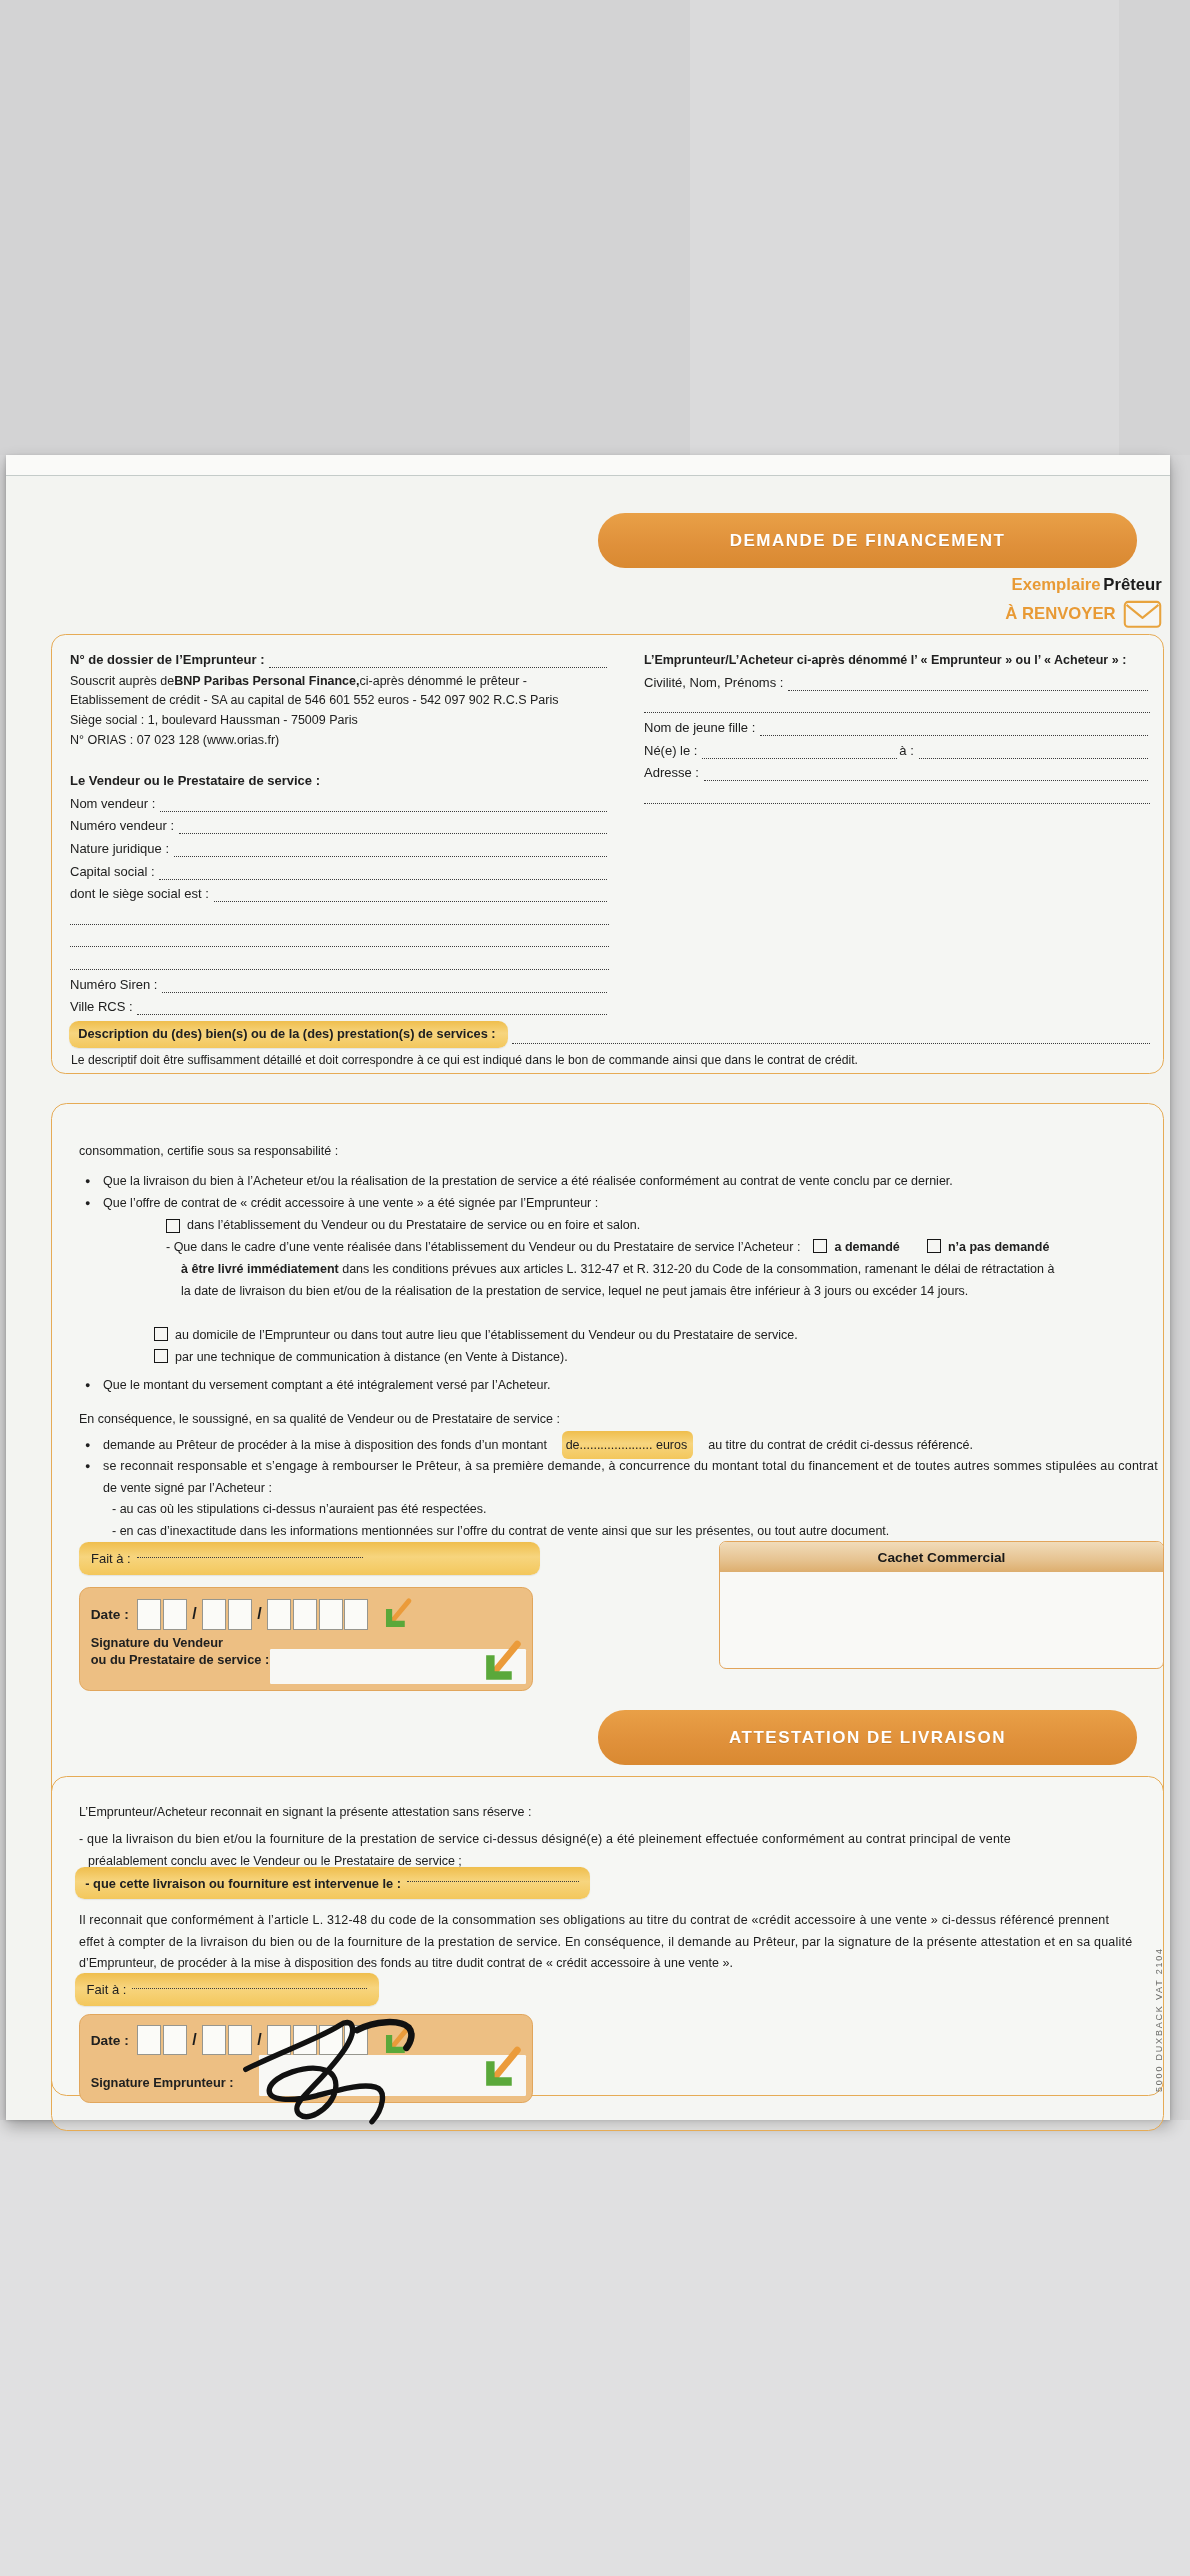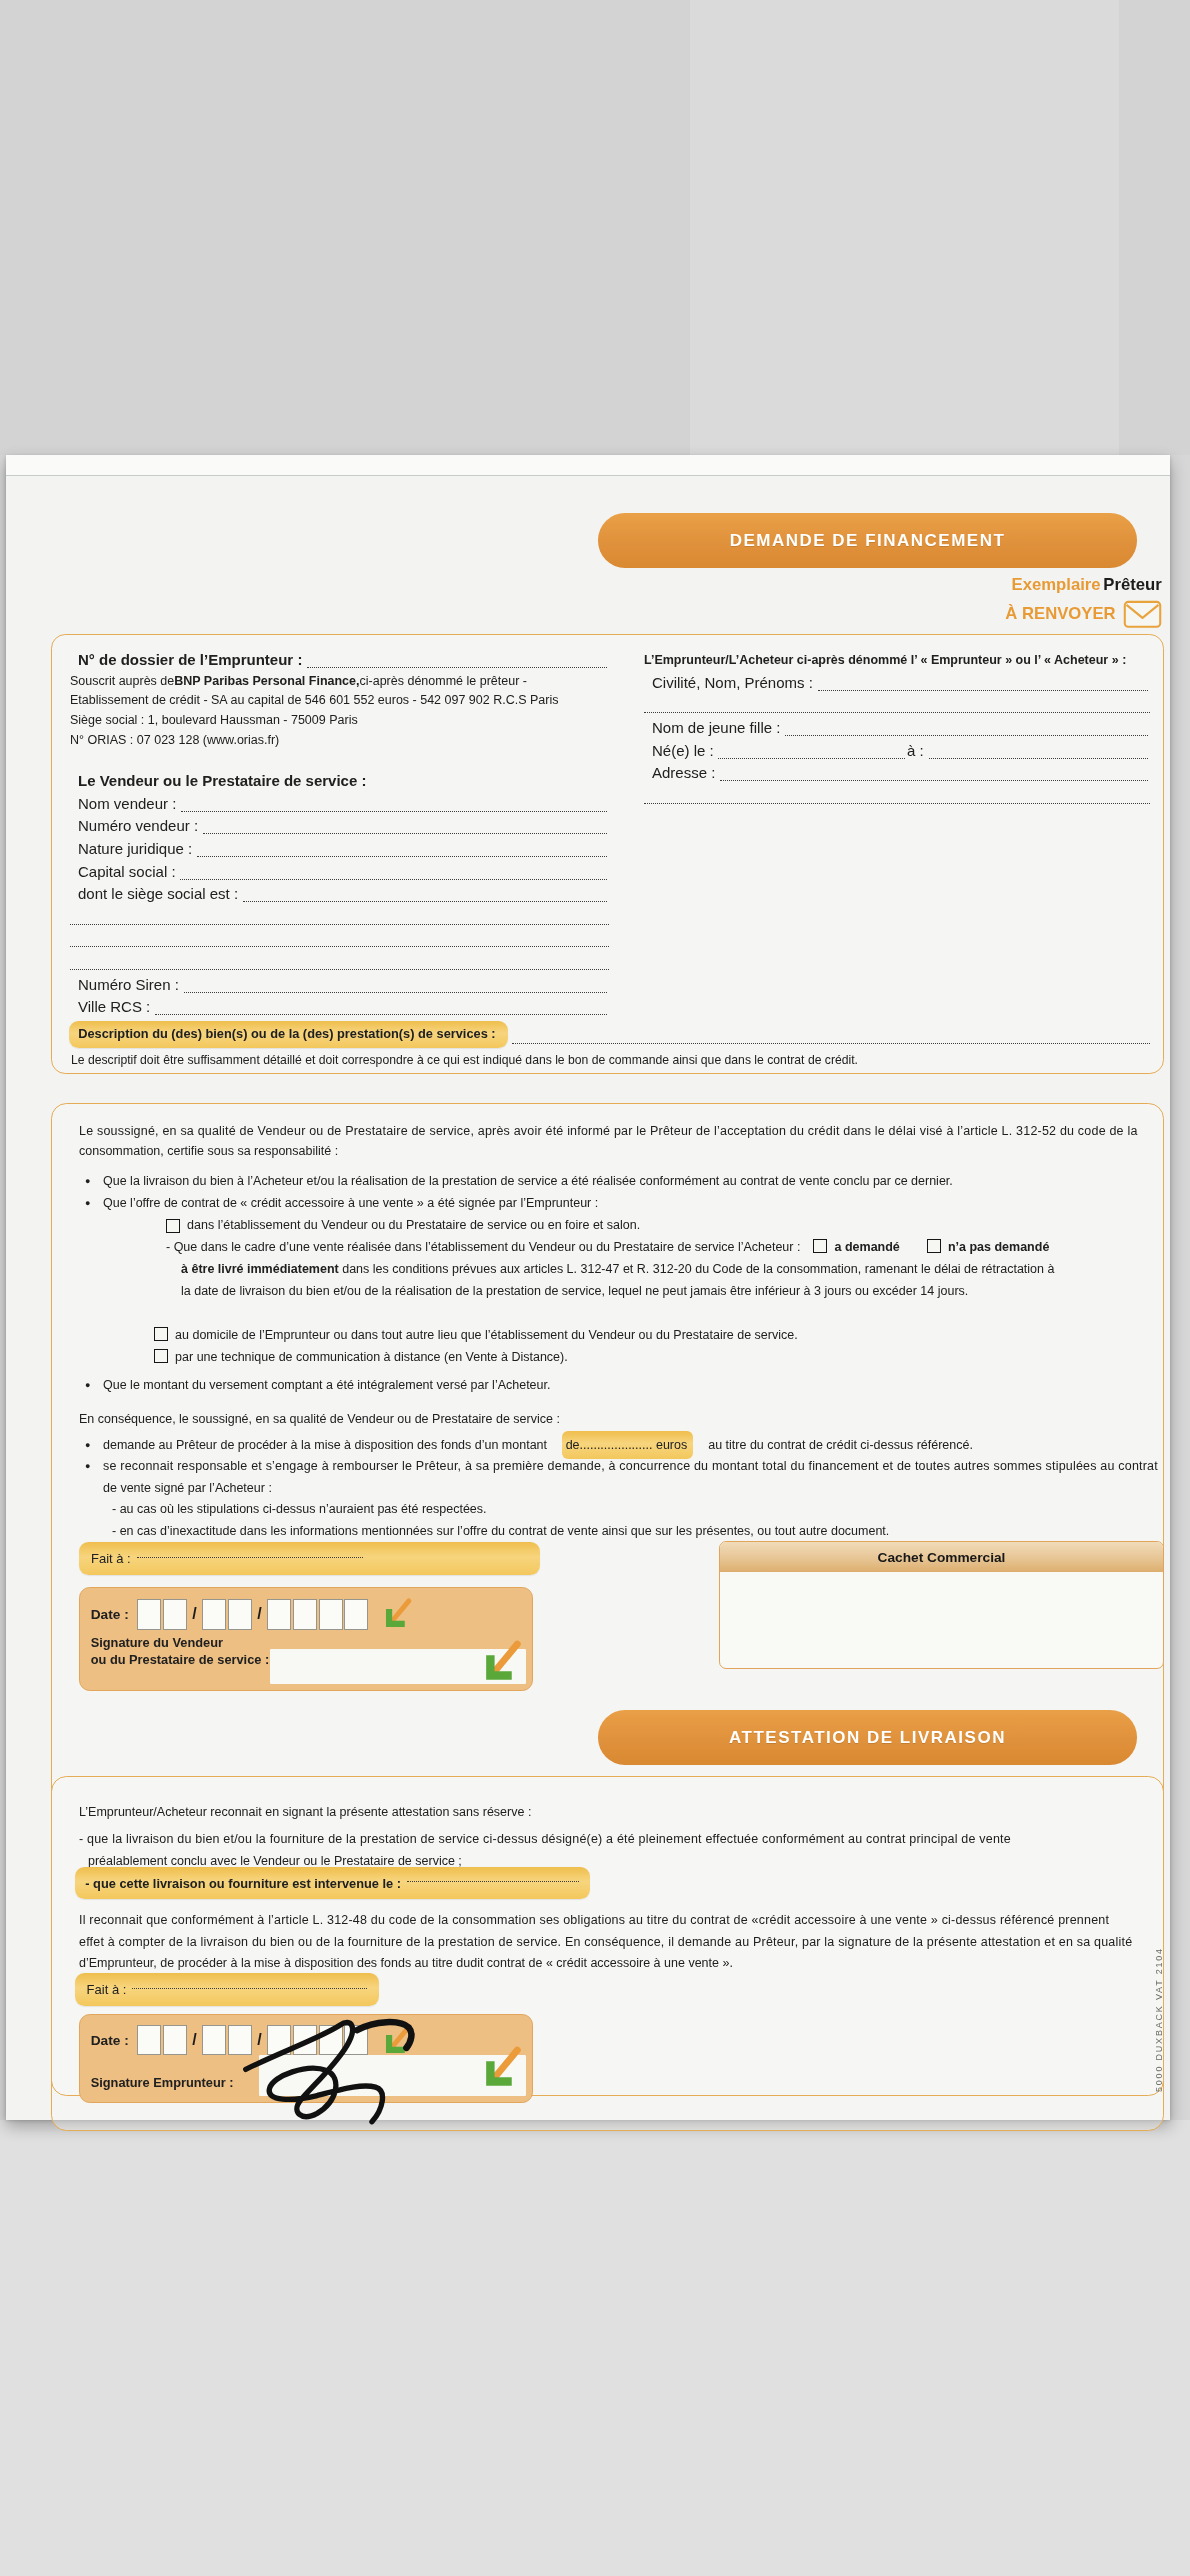--- a/index.html
+++ b/index.html
@@ -34,21 +34,21 @@
   #copy-label{right:8.3px;top:119px;text-align:right;line-height:21.4px;}
   #copy-label .orange{color:#e89a35;font-weight:bold;font-size:16.7px;}
   #copy-label .black{color:#1c1c1c;font-weight:bold;font-size:16.7px;}
   #copy-row2{display:flex;align-items:center;justify-content:flex-end;gap:7.1px;margin-top:2.4px;}
   
   .obox{border:1.8px solid #e6ab55;border-radius:14.3px;background:rgba(250,250,247,.35);}
   
   .row{display:flex;align-items:flex-end;white-space:nowrap;}
   .b{font-weight:bold;}
   .t21{font-size:12.5px;line-height:19.6px;}
-  .t22{font-size:15px;line-height:22.6px;margin-left:8px;}
+  .t22{font-size:13px;line-height:22.6px;}
   .dots{flex:1;border-bottom:1.5px dotted #3c3c3c;margin:0 2.4px 3.6px 4.8px;height:1.2px;}
   .dotsfix{border-bottom:1.5px dotted #3c3c3c;height:1.2px;margin-bottom:3.6px;}
   .dotline{border-bottom:1.5px dotted #3c3c3c;height:18px;margin-bottom:3.6px;}
   .chk{width:12px;height:12px;border:1.8px solid #161616;background:#f6f6f3;flex:none;display:inline-block;margin:0 7.1px 1.8px 0;}
   .blt{flex:none;width:18px;font-size:9px;line-height:19px;}
   .line{position:absolute;white-space:nowrap;font-size:12.5px;line-height:20px;}
   .just{letter-spacing:0.2px;}
   .hlbar{
     background:linear-gradient(180deg,#efbe4d 0%,#f7d57e 45%,#f3c75c 100%);
     border-radius:9.5px;display:flex;align-items:center;
@@ -202,21 +202,20 @@
       </span>
       <span class="dots"></span>
     </div>
     <div class="abs" style="left:19px;top:418px;font-size:12.2px;white-space:nowrap;">
       <span>Le descriptif doit être suffisamment détaillé et doit correspondre à ce qui est indiqué dans le bon de commande ainsi que dans le contrat de crédit.</span>
     </div>
   </div>
 
   <div class="abs obox" style="left:45px;top:648px;width:1111px;height:1026px;border-radius:15.5px;">
 
-    <div class="line just" style="left:27px;top:16.7px;"><span>Le soussigné, en sa qualité de Vendeur ou de Prestataire de service, après avoir été informé par le Prêteur de l’acceptation du crédit dans le délai visé à l’article L. 312-52 du code de la</span></div>
     <div class="line" style="left:27px;top:37px;"><span>consommation, certifie sous sa responsabilité :</span></div>
 
     <div class="line row" style="left:33px;top:67px;">
       <span class="blt">●</span>
       <span>Que la livraison du bien à l’Acheteur et/ou la réalisation de la prestation de service a été réalisée conformément au contrat de vente conclu par ce dernier.</span>
     </div>
     <div class="line row" style="left:33px;top:89px;">
       <span class="blt">●</span>
       <span>Que l’offre de contrat de « crédit accessoire à une vente » a été signée par l’Emprunteur :</span>
     </div>

